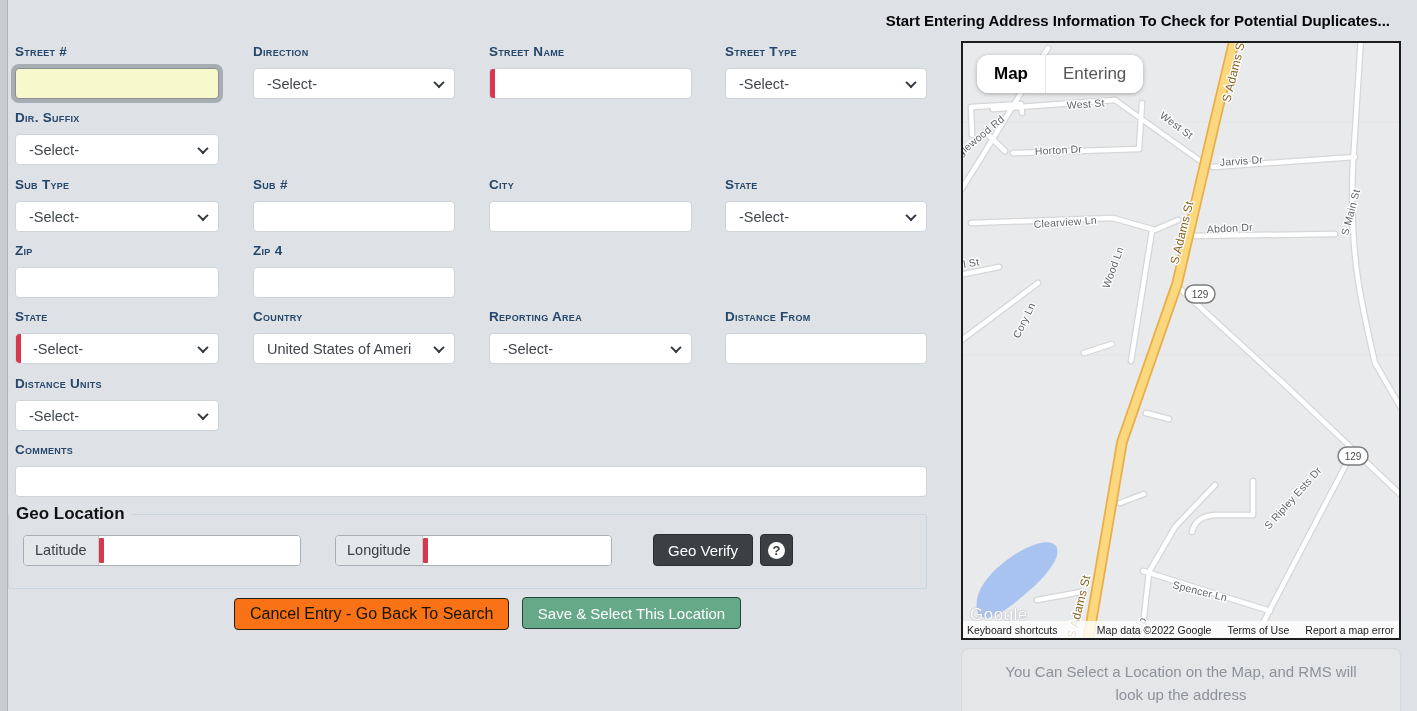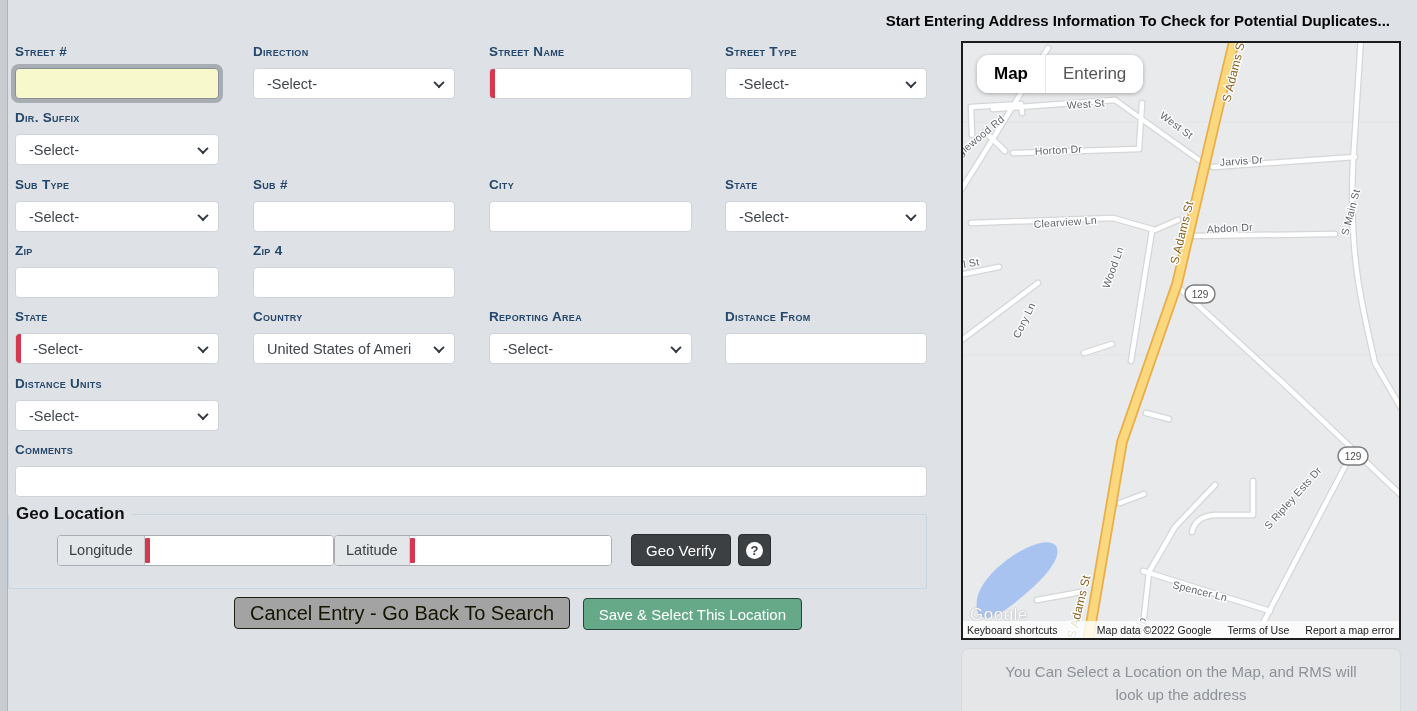--- a/index.html
+++ b/index.html
@@ -64,22 +64,22 @@
   .igroup-input { border:none; outline:none; flex:1; font-size:14.5px; padding:0 8px;
     font-family:"Liberation Sans",sans-serif; color:#333; min-width:0; }
   .btn { border-radius:4px; font-family:"Liberation Sans",sans-serif; cursor:pointer;
     display:inline-flex; align-items:center; justify-content:center; }
   .btn-dark { background:#3d4043; color:#fff; border:1px solid #2b2d2f; height:32px;
     font-size:15px; padding:0 14px; }
   .btn-help { width:33px; padding:0; margin-left:7px; }
   .qcircle { width:17px; height:17px; border-radius:50%; background:#fff; color:#3d4043;
     font-size:13px; font-weight:bold; display:flex; align-items:center; justify-content:center; }
   .action-row { position:absolute; top:597px; }
-  .btn-cancel { background:#a3a3a3; border:1.5px solid #1f1f10; color:#141400;
-    height:32px; font-size:20px; padding:0 15px; }
+  .btn-cancel { background:#f97316; border:1.5px solid #1f1f10; color:#141400;
+    height:32px; font-size:16px; padding:0 15px; }
   .btn-save { background:#66a989; border:1.5px solid #24453a; color:#fff;
     height:32px; font-size:15px; padding:8px 15px; }
 
   
   .dup-title { position:absolute; top:12px; right:27px; font-size:15px; font-weight:bold; color:#060606; }
   .map-panel {
     position:absolute; left:961px; top:41px; width:440px; height:599px;
     border:2px solid #1c1c1c; background:#e9eaec; overflow:hidden;
   }
   .map-type-control {
@@ -218,31 +218,31 @@
 </div>
 
 <div class="f" style="left:15px;top:442px;width:912px">
   <div class="lbl">Comments</div>
   <input class="tinput" value="" style="">
 </div>
 
 <fieldset class="geo">
   <legend>Geo Location</legend>
   <div class="geo-row">
+    <div class="igroup" style="width:278px">
+      <span class="igroup-label">Latitude</span>
+      <span class="reqbar"></span>
+      <input class="igroup-input" value="" style="">
+    </div>
     <div class="igroup" style="width:277px;margin-left:34px">
       <span class="igroup-label">Longitude</span>
       <span class="reqbar"></span>
       <input class="igroup-input" value="" style="">
     </div>
-    <div class="igroup" style="width:278px">
-      <span class="igroup-label">Latitude</span>
-      <span class="reqbar"></span>
-      <input class="igroup-input" value="" style="">
-    </div>
-    <button class="btn btn-dark" style="margin-left:19px">Geo Verify</button>
+    <button class="btn btn-dark" style="margin-left:41px">Geo Verify</button>
     <button class="btn btn-dark btn-help">
       <span class="qcircle">?</span>
     </button>
   </div>
 </fieldset>
 
 <div class="action-row" style="left:234px">
   <button class="btn btn-cancel">Cancel Entry - Go Back To Search</button>
   <button class="btn btn-save" style="margin-left:8px">Save &amp; Select This Location</button>
 </div>

